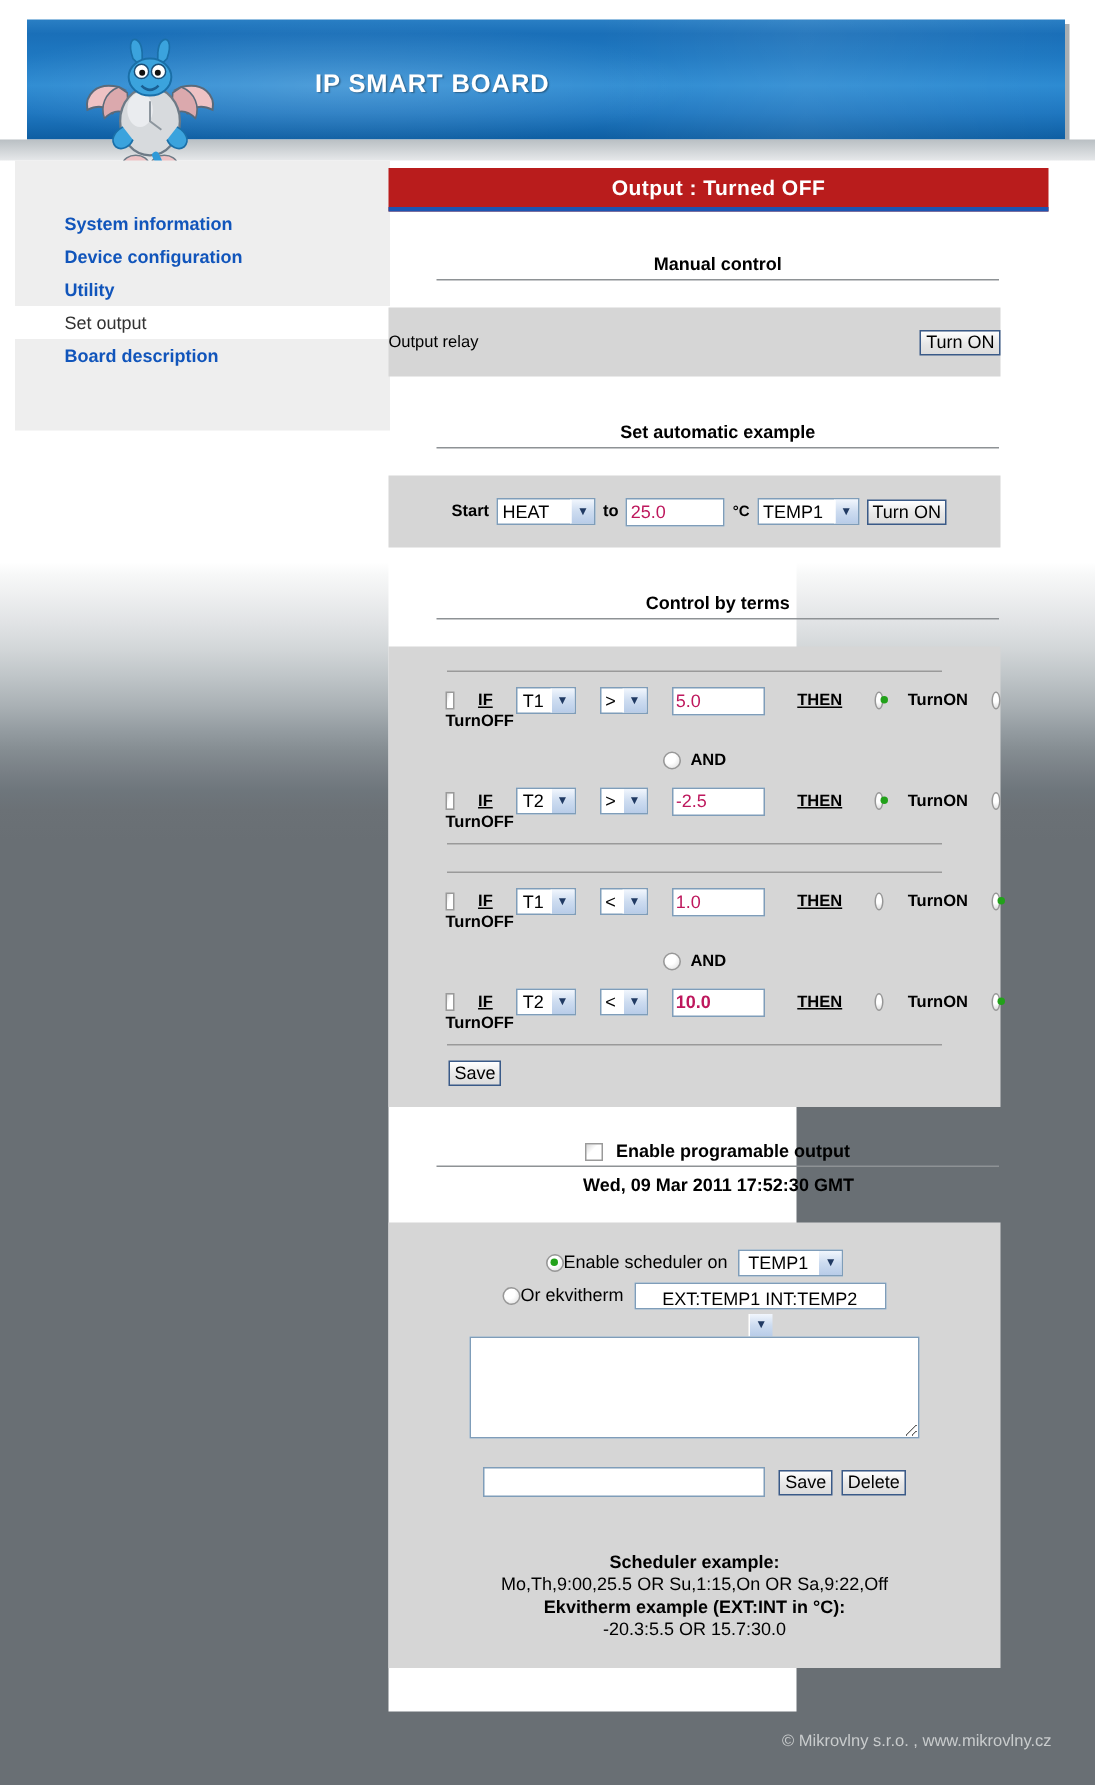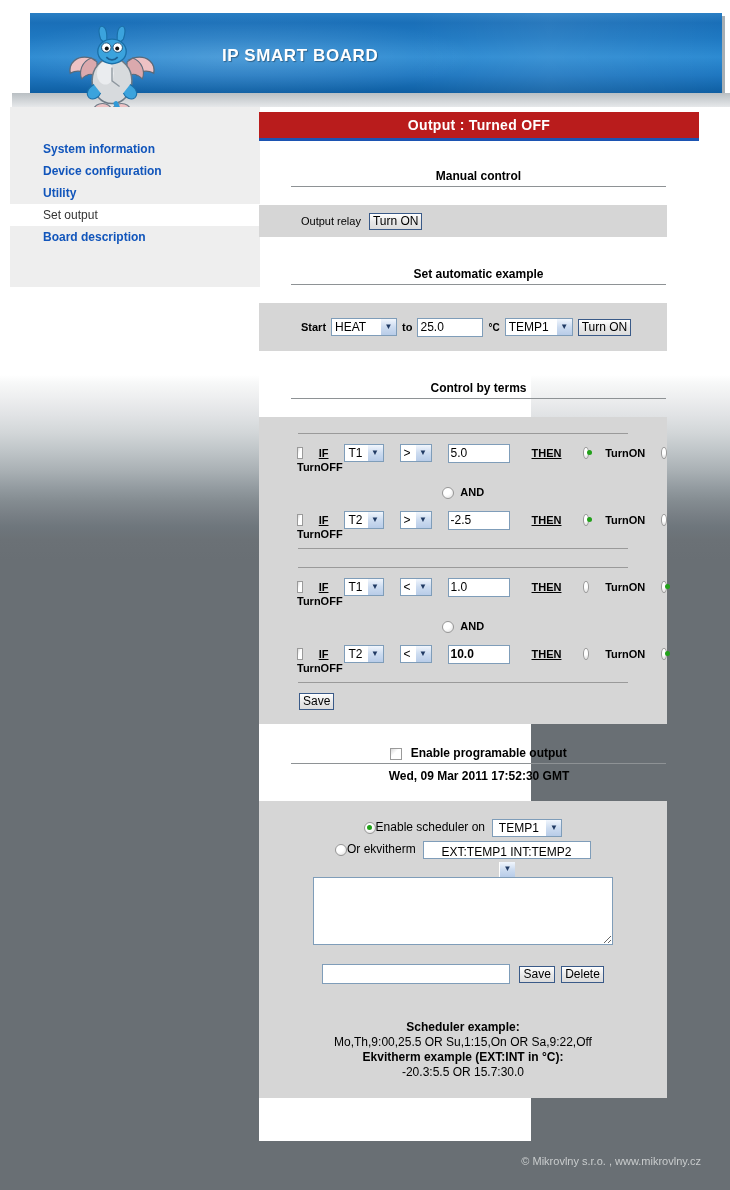--- a/index.html
+++ b/index.html
@@ -30,21 +30,21 @@
   
   #content-white {
     position: absolute;
     left: 259px; top: 0; width: 272px; height: 1141px;
     background: #ffffff;
     z-index: 1;
   }
 
   
   #header {
-    position: absolute; left: 12px; top: 0;
+    position: absolute; left: 0; top: 0;
     width: 620px; height: 105px;
     z-index: 3;
   }
   #header-band {
     position: absolute; left: 18px; top: 13px;
     width: 692px; height: 80px;
     background:
       linear-gradient(to bottom,
         #2a7fc4 0%, #1a6fb8 12%, #1f79c2 32%,
         #2d8bd2 55%, #1f77c0 78%, #0e5ea2 100%);
@@ -138,21 +138,21 @@
     line-height: 15px;
     cursor: pointer;
     white-space: nowrap;
   }
   .txt {
     font-family: "Liberation Sans", sans-serif;
     font-size: 12px;
     background: #ffffff;
     border: 1px solid #7f9db9;
     padding: 1px 2px;
-    color: #000000;
+    color: #be185d;
     box-sizing: border-box;
   }
   .sel {
     display: inline-flex;
     align-items: center;
     background: #ffffff;
     border: 1px solid #7f9db9;
     font-size: 12px;
     height: 18px;
     box-sizing: border-box;
@@ -291,21 +291,21 @@
 </div>
 
 <div id="main">
 
   <div class="title-bar">Output : Turned OFF</div>
 
   <div style="height:28px"></div>
   <div class="section-head" style="margin-left:32px">Manual control</div>
 
   <div style="height:18px"></div>
-  <div class="panel" style="height:32px; display:flex; align-items:center; padding-left:42px; box-sizing:border-box;">
+  <div class="panel" style="height:46px; display:flex; align-items:center; box-sizing:border-box;justify-content:space-between;">
     <span style="font-size:11px;">Output relay</span>
     <span class="btn" style="margin-left:8px;">Turn ON</span>
   </div>
 
   <div style="height:30px"></div>
   <div class="section-head" style="margin-left:32px">Set automatic example</div>
 
   <div style="height:18px"></div>
   <div class="panel" style="height:48px; display:flex; align-items:center; padding-left:42px; box-sizing:border-box; gap:5px;">
     <span style="font-size:11px; font-weight:bold;">Start</span>

